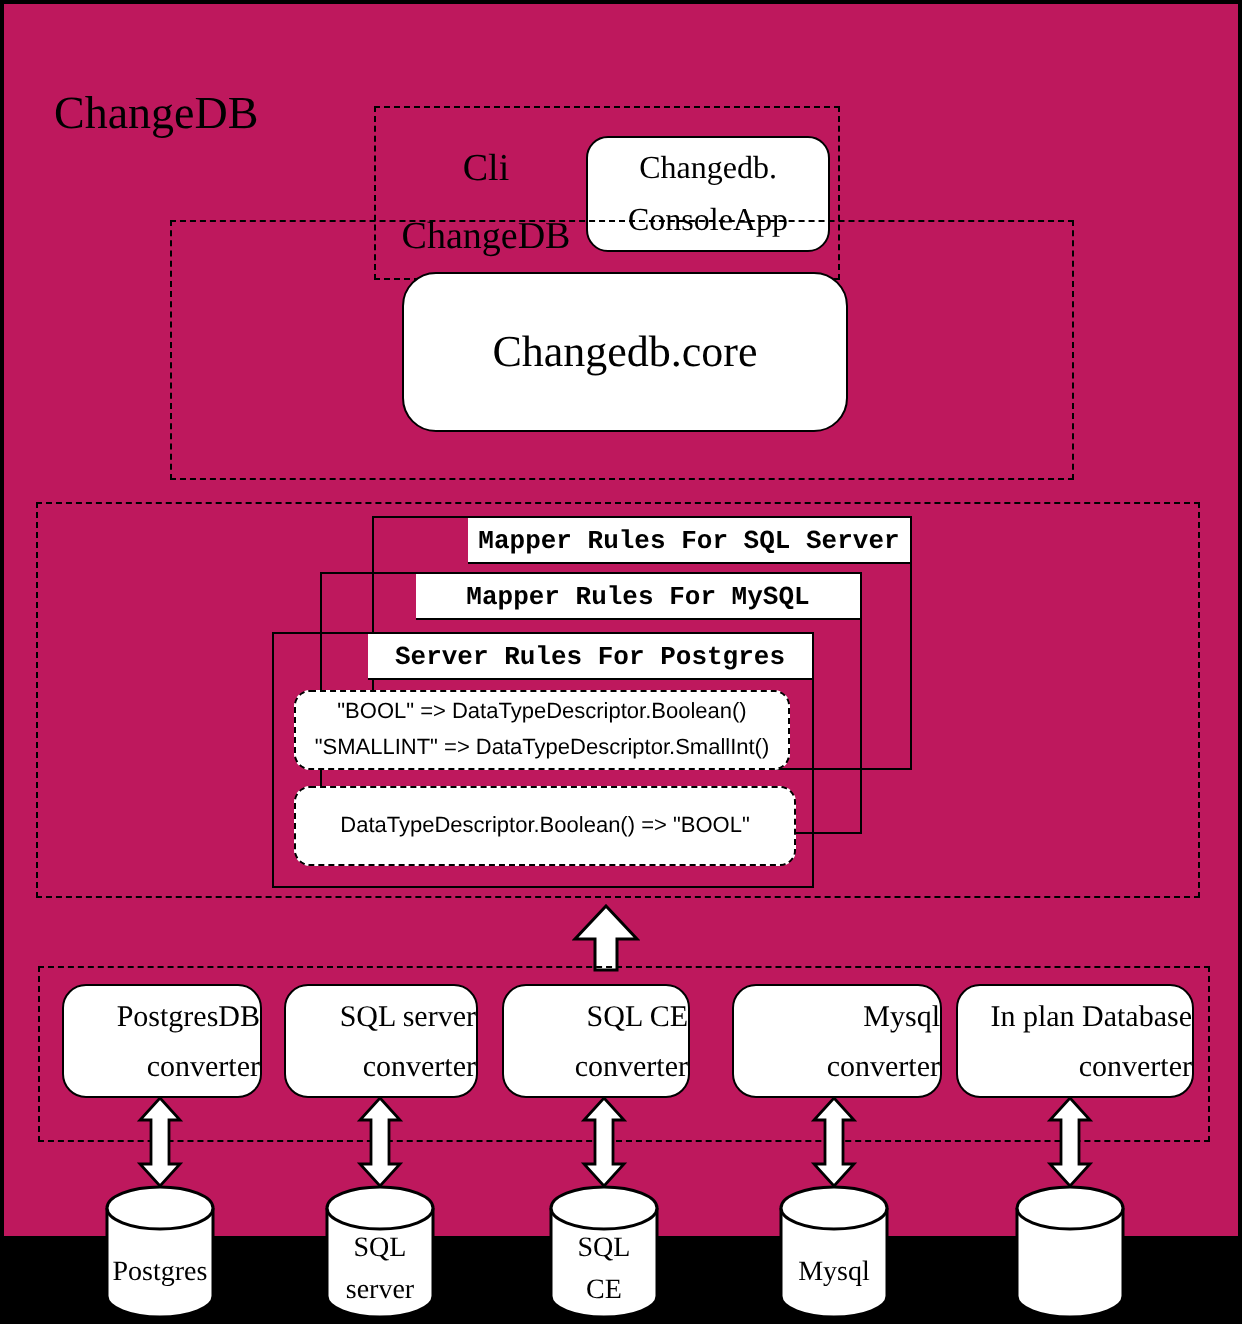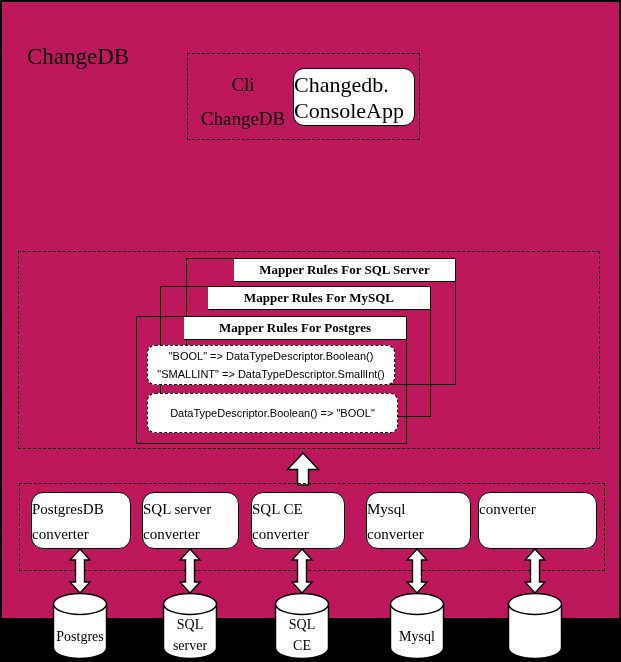--- a/index.html
+++ b/index.html
@@ -14,50 +14,50 @@
   .rounded { position:absolute; border:1.6px solid #000; background:#fff; }
 
   
   .title { position:absolute; left:25px; top:41px; font-size:23px; line-height:28px; }
 
   
   .cli-group { left:185px; top:12px; width:233px; height:87px;margin-top:39px; }
   .cli-label { position:absolute; left:8px; top:14px; width:94px; text-align:center;
                font-size:19px; line-height:34px; }
   .consoleapp { left:105px; top:14px; width:122px; height:58px; border-radius:11px;
-                font-size:22px; line-height:26px; padding-top:3px; }
+                text-align:center; font-size:16px; line-height:26px; padding-top:3px; }
 
   
   .core-group { left:83px; top:108px; width:452px; height:130px; }
   .core-node { left:115px; top:25px; width:223px; height:80px; border-radius:17px;
                display:flex; align-items:center; justify-content:center; font-size:22px; }
 
   
   .mapper-group { left:16px; top:249px; width:582px; height:198px; }
   .layer { position:absolute; border:1.6px solid #000; background:transparent; }
   .layer-header { height:23px; background:#fff; border-bottom:1.6px solid #000;
                   display:flex; align-items:center; justify-content:center;
-                  font-family:Liberation Serif, serif;
+                  font-family:Liberation Mono, monospace;
                   font-weight:bold; font-size:13px;margin-left:47px; }
   .layer-sqlserver { left:167px; top:6px;  width:270px; height:127px; z-index:1; }
   .layer-mysql     { left:141px; top:34px; width:271px; height:131px; z-index:2; }
   .layer-postgres  { left:117px; top:64px; width:271px; height:128px; z-index:3; }
   .rule-box { position:absolute; border:1.4px dashed #000; border-radius:8px; background:#fff;
               z-index:4; display:flex; flex-direction:column; justify-content:center;
               text-align:center; font-family:"Liberation Sans","DejaVu Sans",sans-serif;
               font-size:11px; line-height:18px; }
   .rule-box-1 { left:128px; top:93px;  width:248px; height:40px; }
   .rule-box-2 { left:128px; top:141px; width:251px; height:40px; }
 
   
   .up-arrow { left:284px; top:450px; width:34px; height:34px; }
 
   
   .conv-group { left:17px; top:481px; width:586px; height:88px; }
-  .conv { top:8px; height:57px; border-radius:12px; text-align:left;
+  .conv { top:8px; height:57px; border-radius:12px; text-align:right;
           font-size:15px; line-height:25px; padding-top:4px; }
   .conv-0 { left:11px;  width:100px; }
   .conv-1 { left:122px; width:97px; }
   .conv-2 { left:231px; width:94px; }
   .conv-3 { left:346px; width:105px; }
   .conv-4 { left:458px; width:119px; }
 
   
   .double-arrow { top:546px; width:24px; height:46px; z-index:3; }
   .da-0 { left:66px; } .da-1 { left:176px; } .da-2 { left:288px; }
@@ -85,30 +85,33 @@
     <div class="cli-label">
       <div>Cli</div>
       <div>ChangeDB</div>
     </div>
     <div class="rounded consoleapp">
       <div>Changedb.</div>
       <div>ConsoleApp</div>
     </div>
   </div>
 
+  <div class="dashed-box core-group">
+    <div class="rounded core-node">Changedb.core</div>
+  </div>
 
   <div class="dashed-box mapper-group">
     <div class="layer layer-sqlserver">
       <div class="layer-header">Mapper Rules For SQL Server</div>
     </div>
     <div class="layer layer-mysql">
       <div class="layer-header">Mapper Rules For MySQL</div>
     </div>
     <div class="layer layer-postgres">
-      <div class="layer-header">Mapper Rules For Postgres</div>
+      <div class="layer-header">Server Rules For Postgres</div>
     </div>
     <div class="rule-box rule-box-1">
       <div>"BOOL" =&gt; DataTypeDescriptor.Boolean()</div>
       <div>"SMALLINT" =&gt; DataTypeDescriptor.SmallInt()</div>
     </div>
     <div class="rule-box rule-box-2">
       <div>DataTypeDescriptor.Boolean() =&gt; "BOOL"</div>
     </div>
   </div>
 
@@ -127,20 +130,21 @@
     </div>
     <div class="rounded conv conv-2">
       <div>SQL CE</div>
       <div>converter</div>
     </div>
     <div class="rounded conv conv-3">
       <div>Mysql</div>
       <div>converter</div>
     </div>
     <div class="rounded conv conv-4">
+      <div>In plan Database</div>
       <div>converter</div>
     </div>
   </div>
 
   <svg class="abs double-arrow da-0" viewBox="0 0 24 46">
     <path d="M12 1 L22 12 L16.5 12 L16.5 34 L22 34 L12 45 L2 34 L7.5 34 L7.5 12 L2 12 Z" fill="#ffffff" stroke="#000000" stroke-width="1.4"></path>
   </svg>
   <svg class="abs double-arrow da-1" viewBox="0 0 24 46">
     <path d="M12 1 L22 12 L16.5 12 L16.5 34 L22 34 L12 45 L2 34 L7.5 34 L7.5 12 L2 12 Z" fill="#ffffff" stroke="#000000" stroke-width="1.4"></path>
   </svg>

